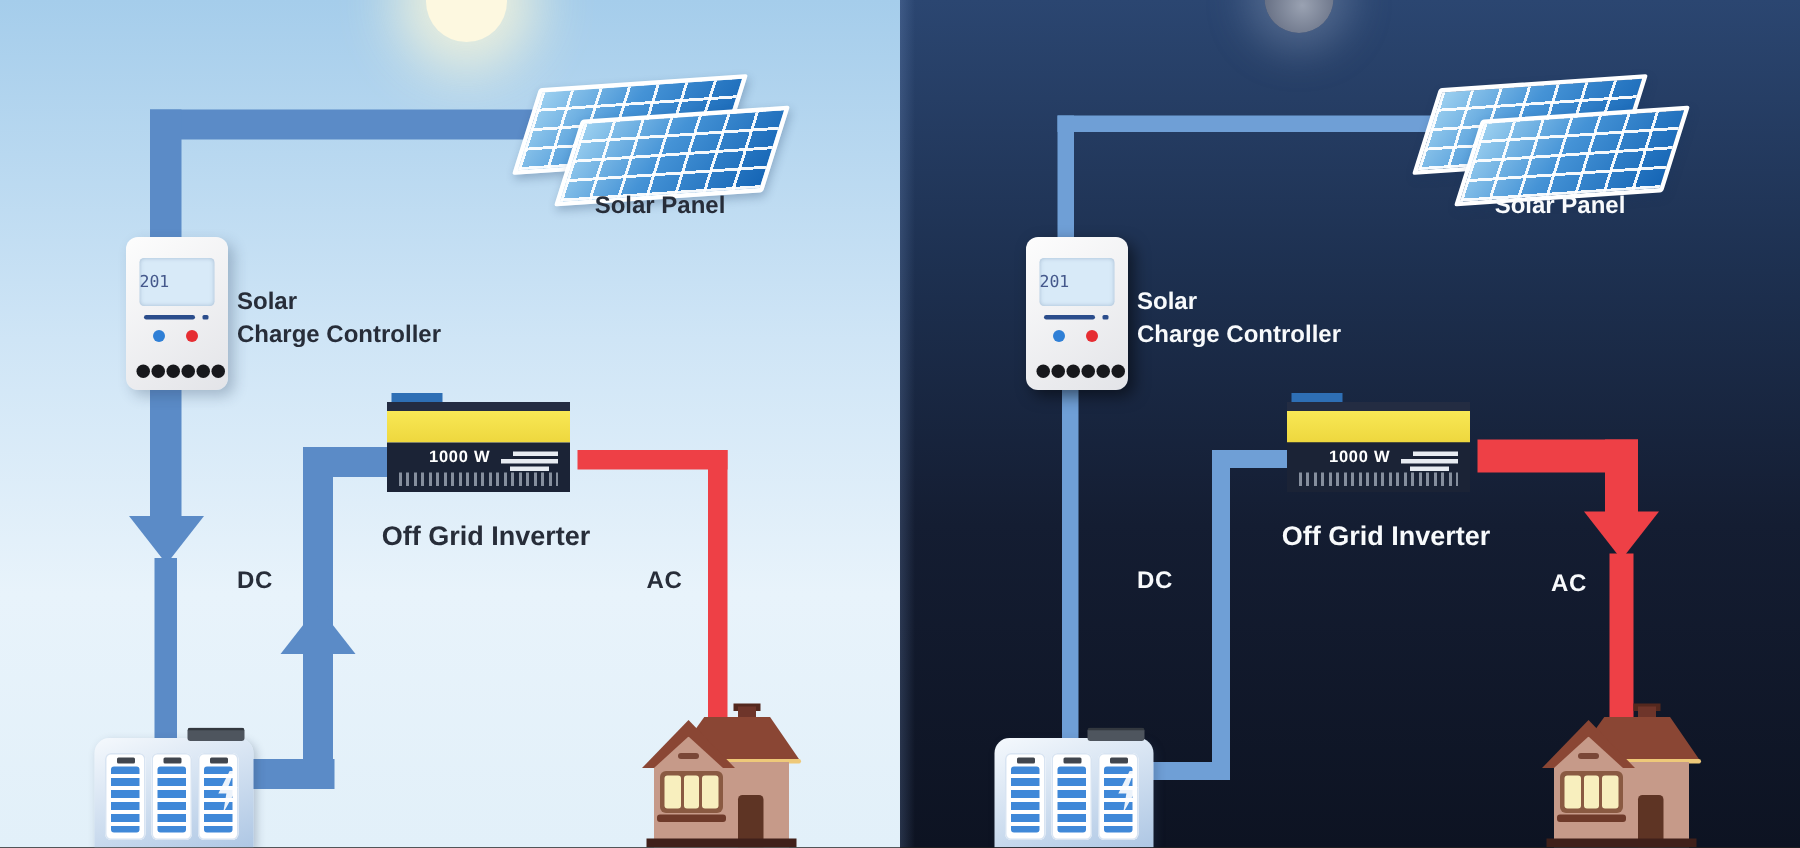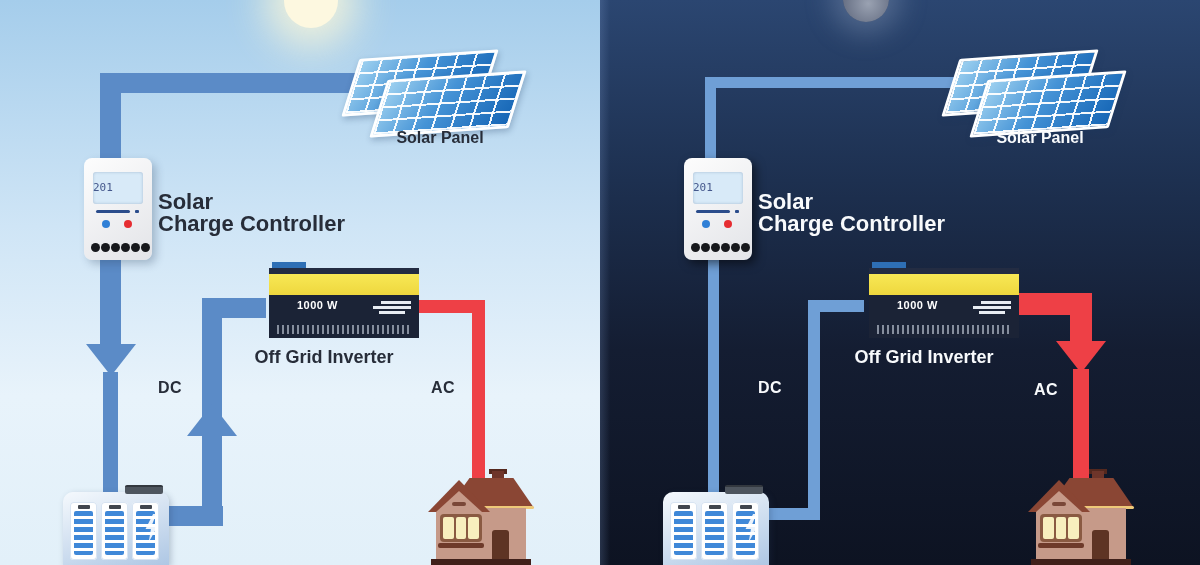--- a/index.html
+++ b/index.html
@@ -48,21 +48,21 @@
     text-align:left;padding:9px 7px 0 0;box-sizing:border-box;}
   .ctrl-meter{position:absolute;left:12px;top:52px;width:34px;height:3px;background:#2b4d8c;border-radius:2px;}
   .ctrl-meter-dot{position:absolute;left:51px;top:52px;width:4px;height:3px;background:#2b4d8c;border-radius:1px;}
   .led{position:absolute;top:62px;width:8px;height:8px;border-radius:50%;}
   .led.blue{left:18px;background:#2f7fd6;}
   .led.red{left:40px;background:#e62d32;}
   .ctrl-terminals{position:absolute;left:7px;top:85px;display:flex;gap:1px;}
   .ctrl-terminals i{width:9px;height:9px;border-radius:50%;background:#17181c;}
 
   
-  .inverter{position:absolute;left:269px;top:268px;width:122px;height:70px;padding-left:28px;}
+  .inverter{position:absolute;left:258px;top:268px;width:122px;height:60px;}
   .inv-tab{position:absolute;top:-6px;left:3px;width:34px;height:8px;background:#2e6fb5;}
   .inv-top{position:absolute;top:0;left:0;right:0;height:6px;background:#232c42;}
   .inv-yellow{position:absolute;top:6px;left:0;right:0;height:21px;background:linear-gradient(#f8e855,var(--inverter-yellow,#eed73e));}
   .inv-body{position:absolute;top:27px;left:0;right:0;bottom:0;background:var(--inverter-body,#1b2336);}
   .inv-power{position:absolute;left:28px;top:4px;color:#fff;font-size:11px;font-weight:bold;letter-spacing:.5px;}
   .inv-lines{position:absolute;right:8px;top:6px;width:38px;}
   .inv-lines i{display:block;height:2.5px;background:#e8ecf2;margin-bottom:2.5px;}
   .inv-lines i:nth-child(1){width:30px;margin-left:8px;}
   .inv-lines i:nth-child(2){width:38px;}
   .inv-lines i:nth-child(3){width:26px;margin-left:6px;}
@@ -98,21 +98,21 @@
   .baywin i{flex:1;background:#f8efbe;border-radius:2px;}
   .winbox{position:absolute;left:10px;top:65px;width:46px;height:5px;background:#6e3a2a;border-radius:2px;}
   .door{position:absolute;left:64px;top:52px;width:17px;height:35px;background:#5e3424;border-radius:3px 3px 0 0;}
   .house-base{position:absolute;left:3px;top:81px;width:100px;height:6px;background:#40201a;}
 
   
   .lbl{position:absolute;font-weight:bold;}
   .lbl.dark{color:var(--label-day,#272d39);}
   .lbl.light{color:var(--label-night,#f8fafc);}
   .lbl-panel{width:144px;text-align:center;font-size:16px;}
-  .lbl-ctrl{font-size:22px;line-height:22px;}
+  .lbl-ctrl{font-size:16px;line-height:22px;}
   .lbl-inv{width:164px;text-align:center;font-size:18px;}
   .lbl-flow{font-size:16px;letter-spacing:.5px;}
 </style>
 </head>
 <body>
 
 <div id="stage">
 
   <div class="scene day">
     <div class="sun"></div>

